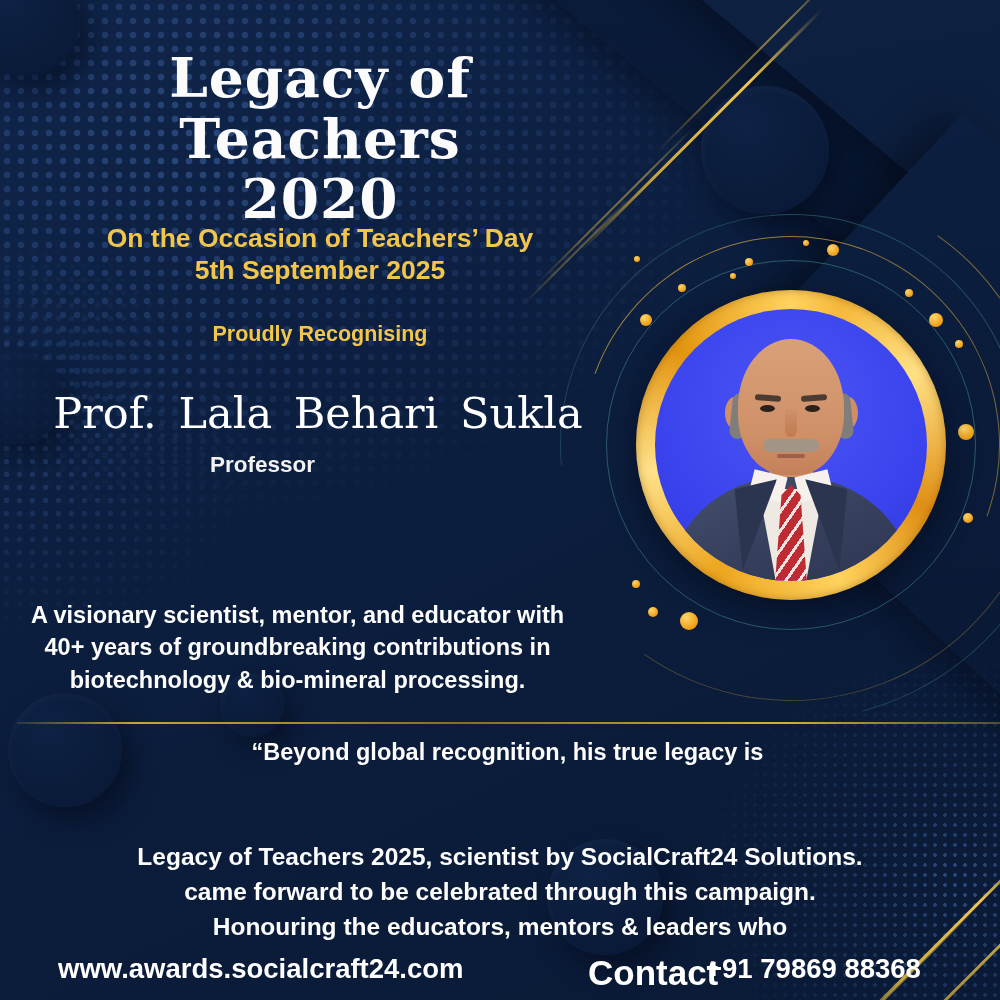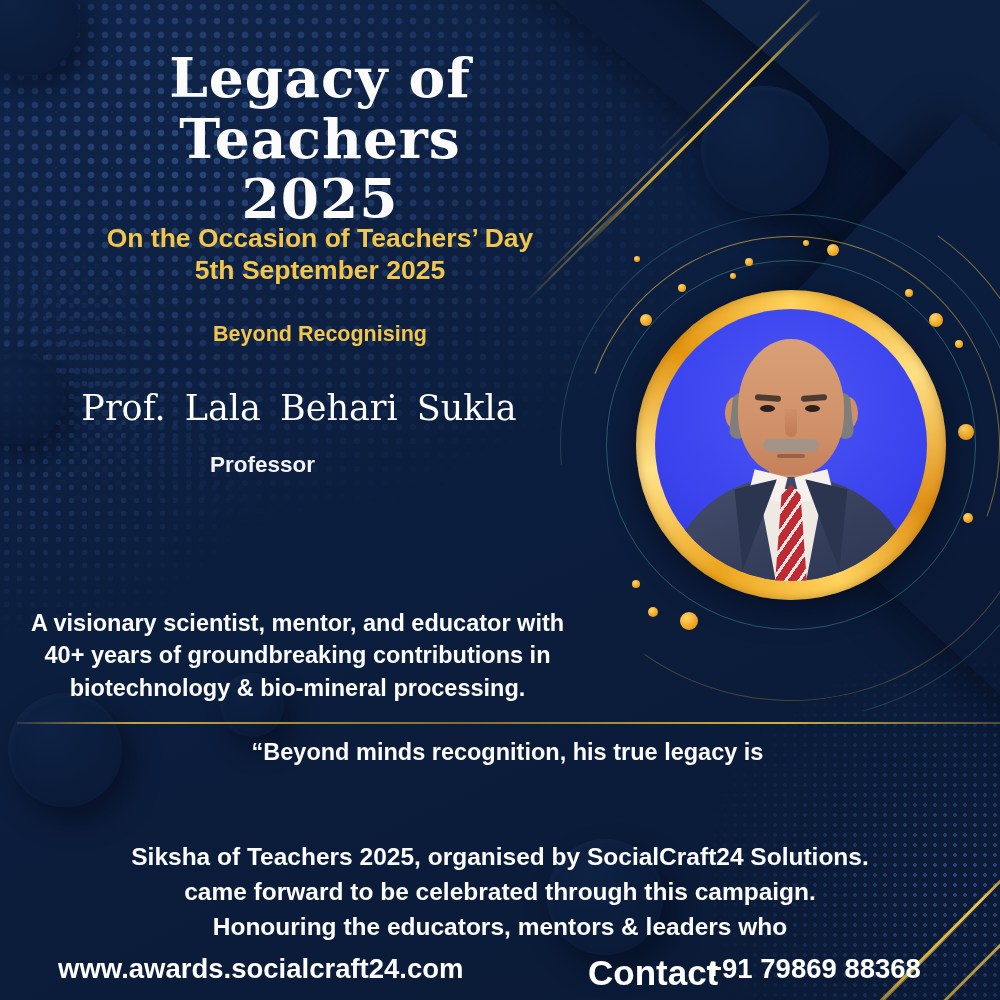--- a/index.html
+++ b/index.html
@@ -73,22 +73,22 @@
     font-size:20.5px;line-height:21px;letter-spacing:-0.4px;}
 
   
   .title{left:20px;top:48px;width:600px;text-align:center;color:#fbfbfb;
     font-family:"DejaVu Serif","Liberation Serif",serif;font-weight:700;
     font-size:55px;line-height:1.1;letter-spacing:1px;z-index:6;}
   .occasion{left:75px;top:222px;width:490px;text-align:center;color:#f2c54b;
     font-weight:700;font-size:26.5px;line-height:1.22;z-index:6;}
   .recognising{left:120px;top:322px;width:400px;text-align:center;color:#f2c54b;
     font-weight:700;font-size:21.5px;z-index:6;}
-  .name{left:9px;top:388px;width:580px;text-align:center;color:#fff;
-    font-family:"DejaVu Serif","Liberation Serif",serif;font-size:35px;font-weight:500;
+  .name{left:28px;top:388px;width:580px;text-align:center;color:#fff;
+    font-family:"DejaVu Serif","Liberation Serif",serif;font-size:43px;font-weight:500;
     word-spacing:8px;z-index:6;}
   .role{left:0;top:452px;width:525px;text-align:center;color:#f3f3f3;
     font-weight:700;font-size:22.5px;z-index:6;}
   .affiliation{left:0;top:481px;width:525px;text-align:center;color:#f3f3f3;
     font-weight:700;font-size:21px;z-index:6;}
   .bio{left:10px;top:599px;width:575px;text-align:center;color:#fdfdfd;
     font-weight:700;font-size:23.5px;line-height:1.38;z-index:6;}
   .divider{left:17px;top:722px;right:0;height:2px;z-index:6;
     background:linear-gradient(90deg,rgba(212,175,55,.15),#caa23f 12%,#8a6a2f 45%,#d4af37 78%,rgba(212,175,55,.35));}
   .quote{left:185px;top:736px;width:645px;text-align:center;color:#fdfdfd;
@@ -170,27 +170,27 @@
   <div class="gold-line gl2"></div>
   <div class="gold-line gl3"></div>
   <div class="gold-line gl4"></div>
   <div class="gold-line gl5"></div>
   <div class="gold-line gl6"></div>
   <div class="gold-line gl7"></div>
 
 
   <div class="title">
     <span style="position:static;display:block;">Legacy of Teachers</span>
-    <span style="position:static;display:block;">2025</span>
+    <span style="position:static;display:block;">2020</span>
   </div>
   <div class="occasion">
     <span style="position:static;display:block;">On the Occasion of Teachers’ Day</span>
     <span style="position:static;display:block;">5th September 2025</span>
   </div>
-  <div class="recognising">Beyond Recognising</div>
+  <div class="recognising">Proudly Recognising</div>
   <div class="name">Prof. Lala Behari Sukla</div>
   <div class="role">Professor</div>
 
   <div class="arc arc1"></div>
   <div class="arc arc2"></div>
   <div class="arc arc3"></div>
   <div class="arc arc4"></div>
   <div class="arc arc5"></div>
   <div class="gdot" style="left:827px;top:244px;width:12px;height:12px;"></div>
   <div class="gdot" style="left:803px;top:240px;width:6px;height:6px;"></div>
@@ -229,33 +229,33 @@
         <div class="p-collar-l"></div>
         <div class="p-collar-r"></div>
         <div class="p-tie"></div>
         <div class="p-lapel-l"></div>
         <div class="p-lapel-r"></div>
       </div>
     </div>
   </div>
 
   <div class="bio">
-    <span style="position:static;display:block;margin-top:8px;">A visionary scientist, mentor, and educator with</span>
+    <span style="position:static;display:block;">A visionary scientist, mentor, and educator with</span>
     <span style="position:static;display:block;">40+ years of groundbreaking contributions in</span>
     <span style="position:static;display:block;">biotechnology &amp; bio-mineral processing.</span>
   </div>
 
   <div class="divider"></div>
 
   <div class="quote">
-    <span style="position:static;display:block;">“Beyond minds recognition, his true legacy is</span>
+    <span style="position:static;display:block;">“Beyond global recognition, his true legacy is</span>
   </div>
 
   <div class="campaign">
-    <span style="position:static;display:block;">Siksha of Teachers 2025, organised by SocialCraft24 Solutions.</span>
+    <span style="position:static;display:block;">Legacy of Teachers 2025, scientist by SocialCraft24 Solutions.</span>
     <span style="position:static;display:block;">came forward to be celebrated through this campaign.</span>
     <span style="position:static;display:block;">Honouring the educators, mentors &amp; leaders who</span>
   </div>
 
   <div class="website">www.awards.socialcraft24.com</div>
   <div class="contact-label">Contact</div>
   <div class="phone">+91 79869 88368</div>
 
 </div>
 

